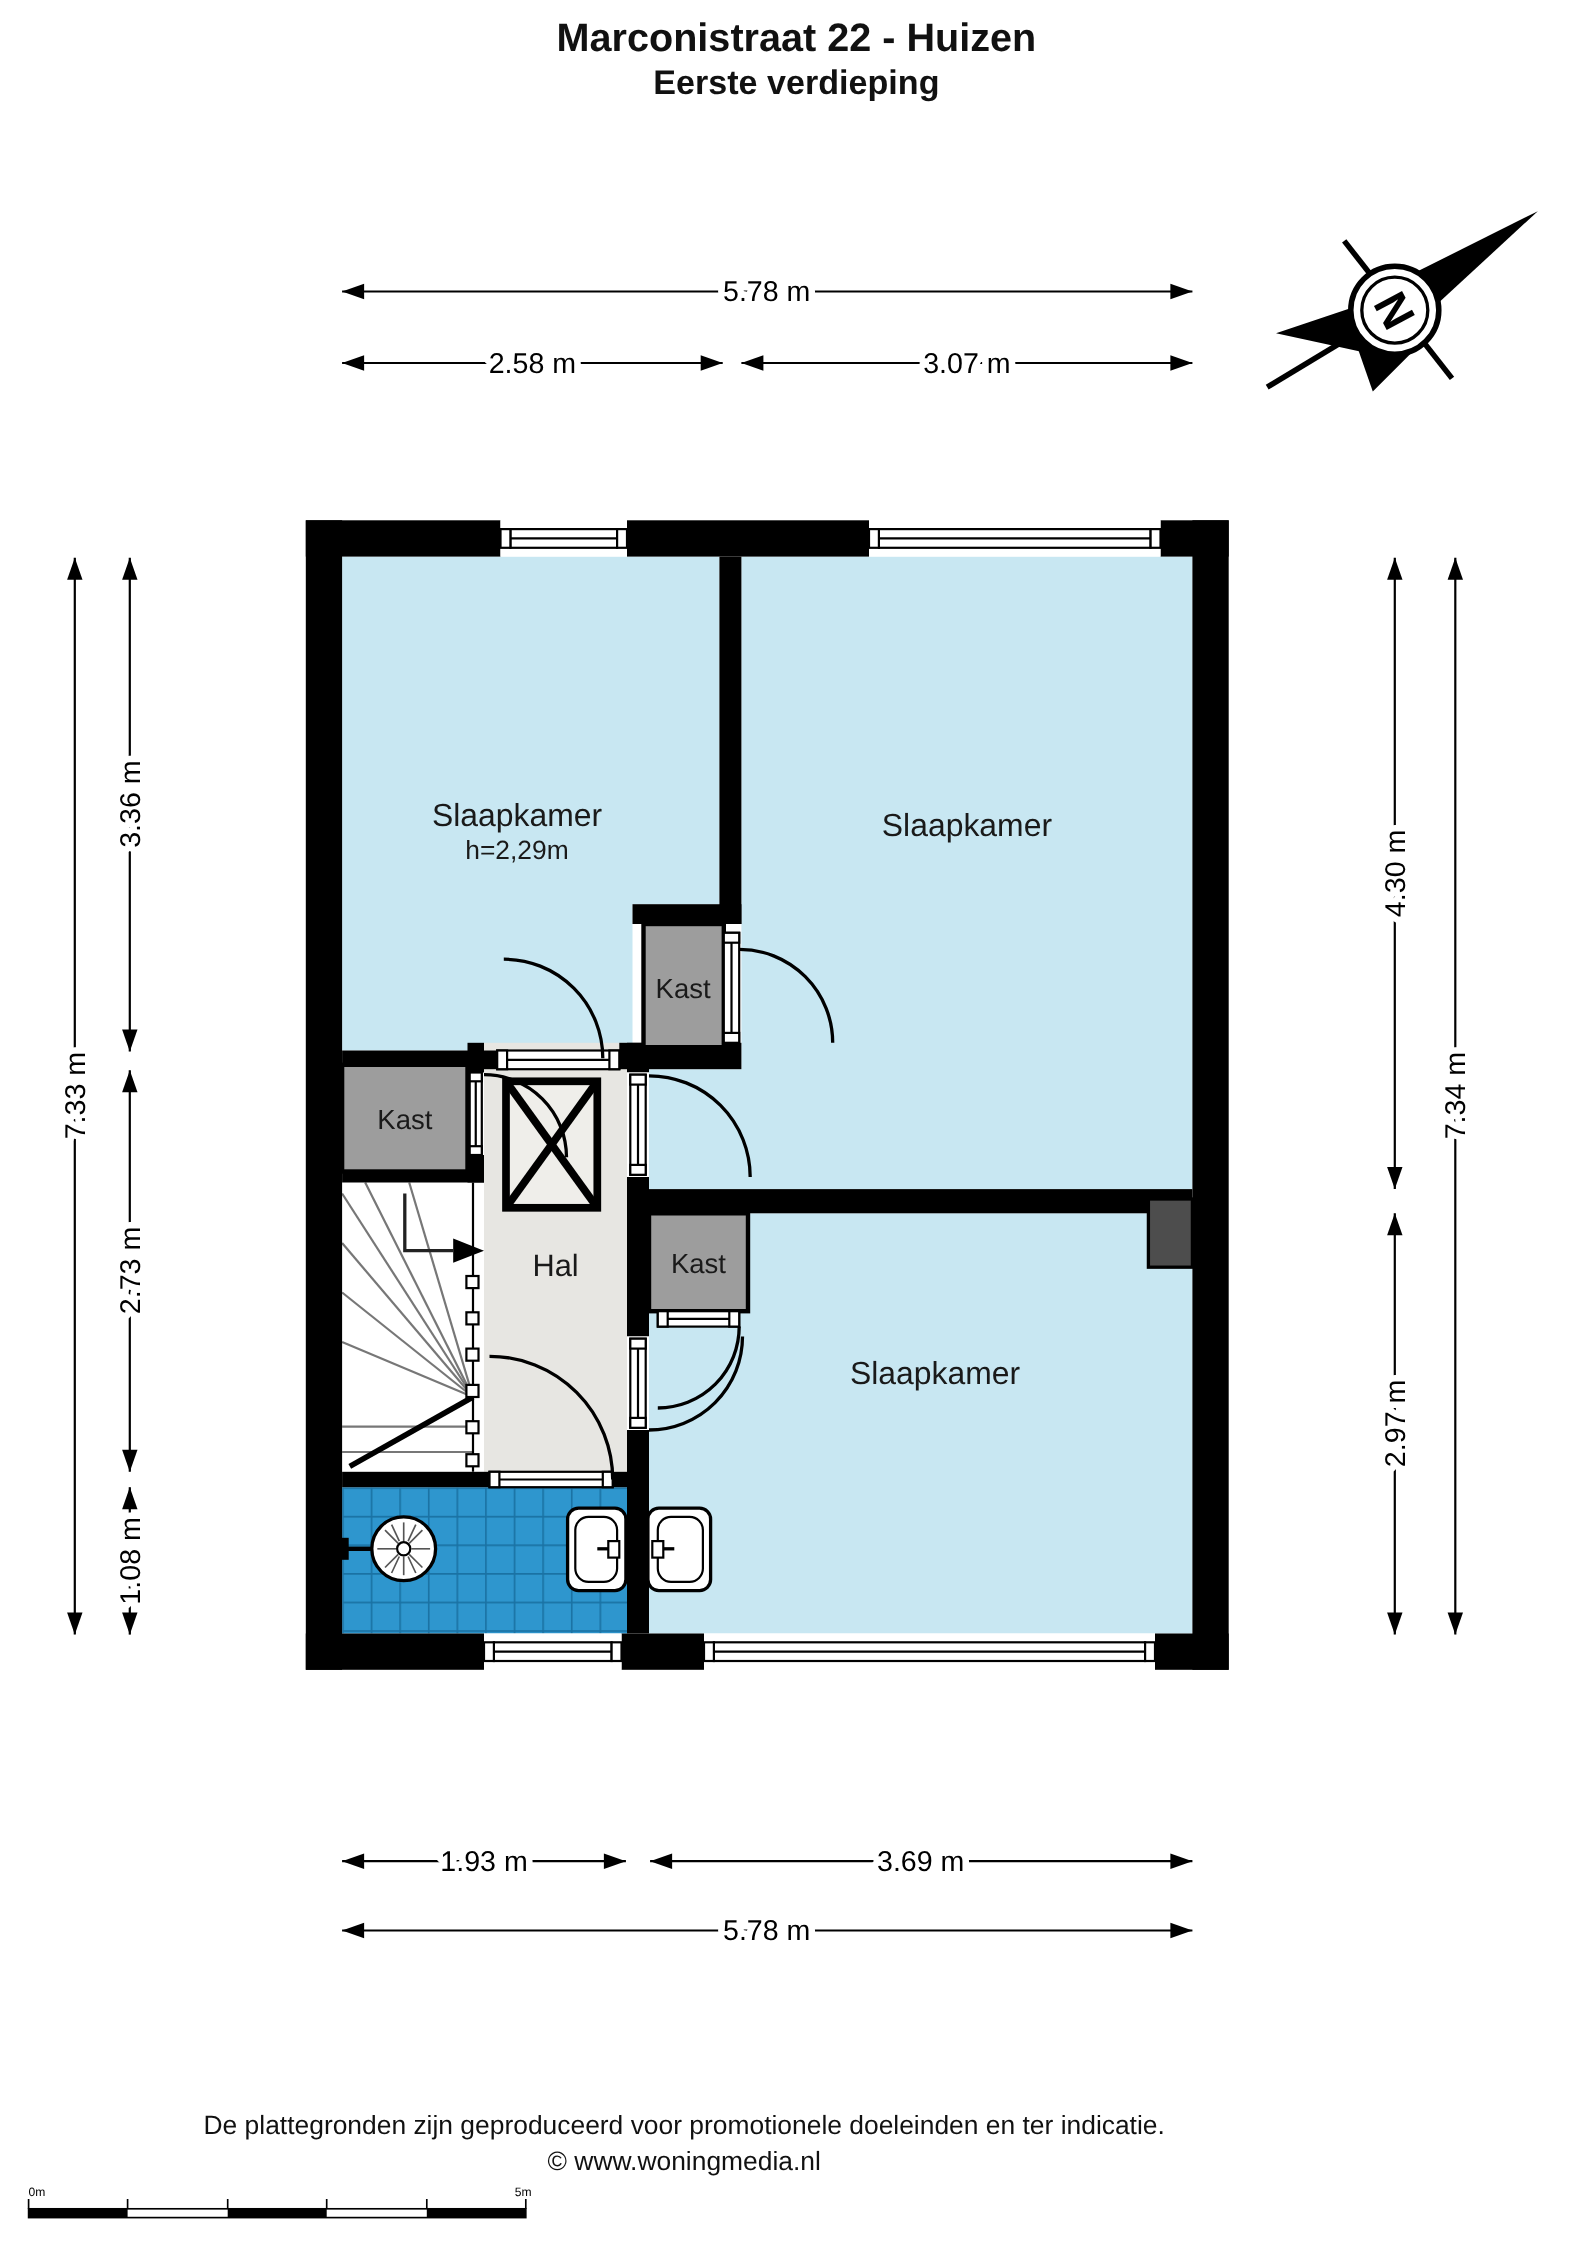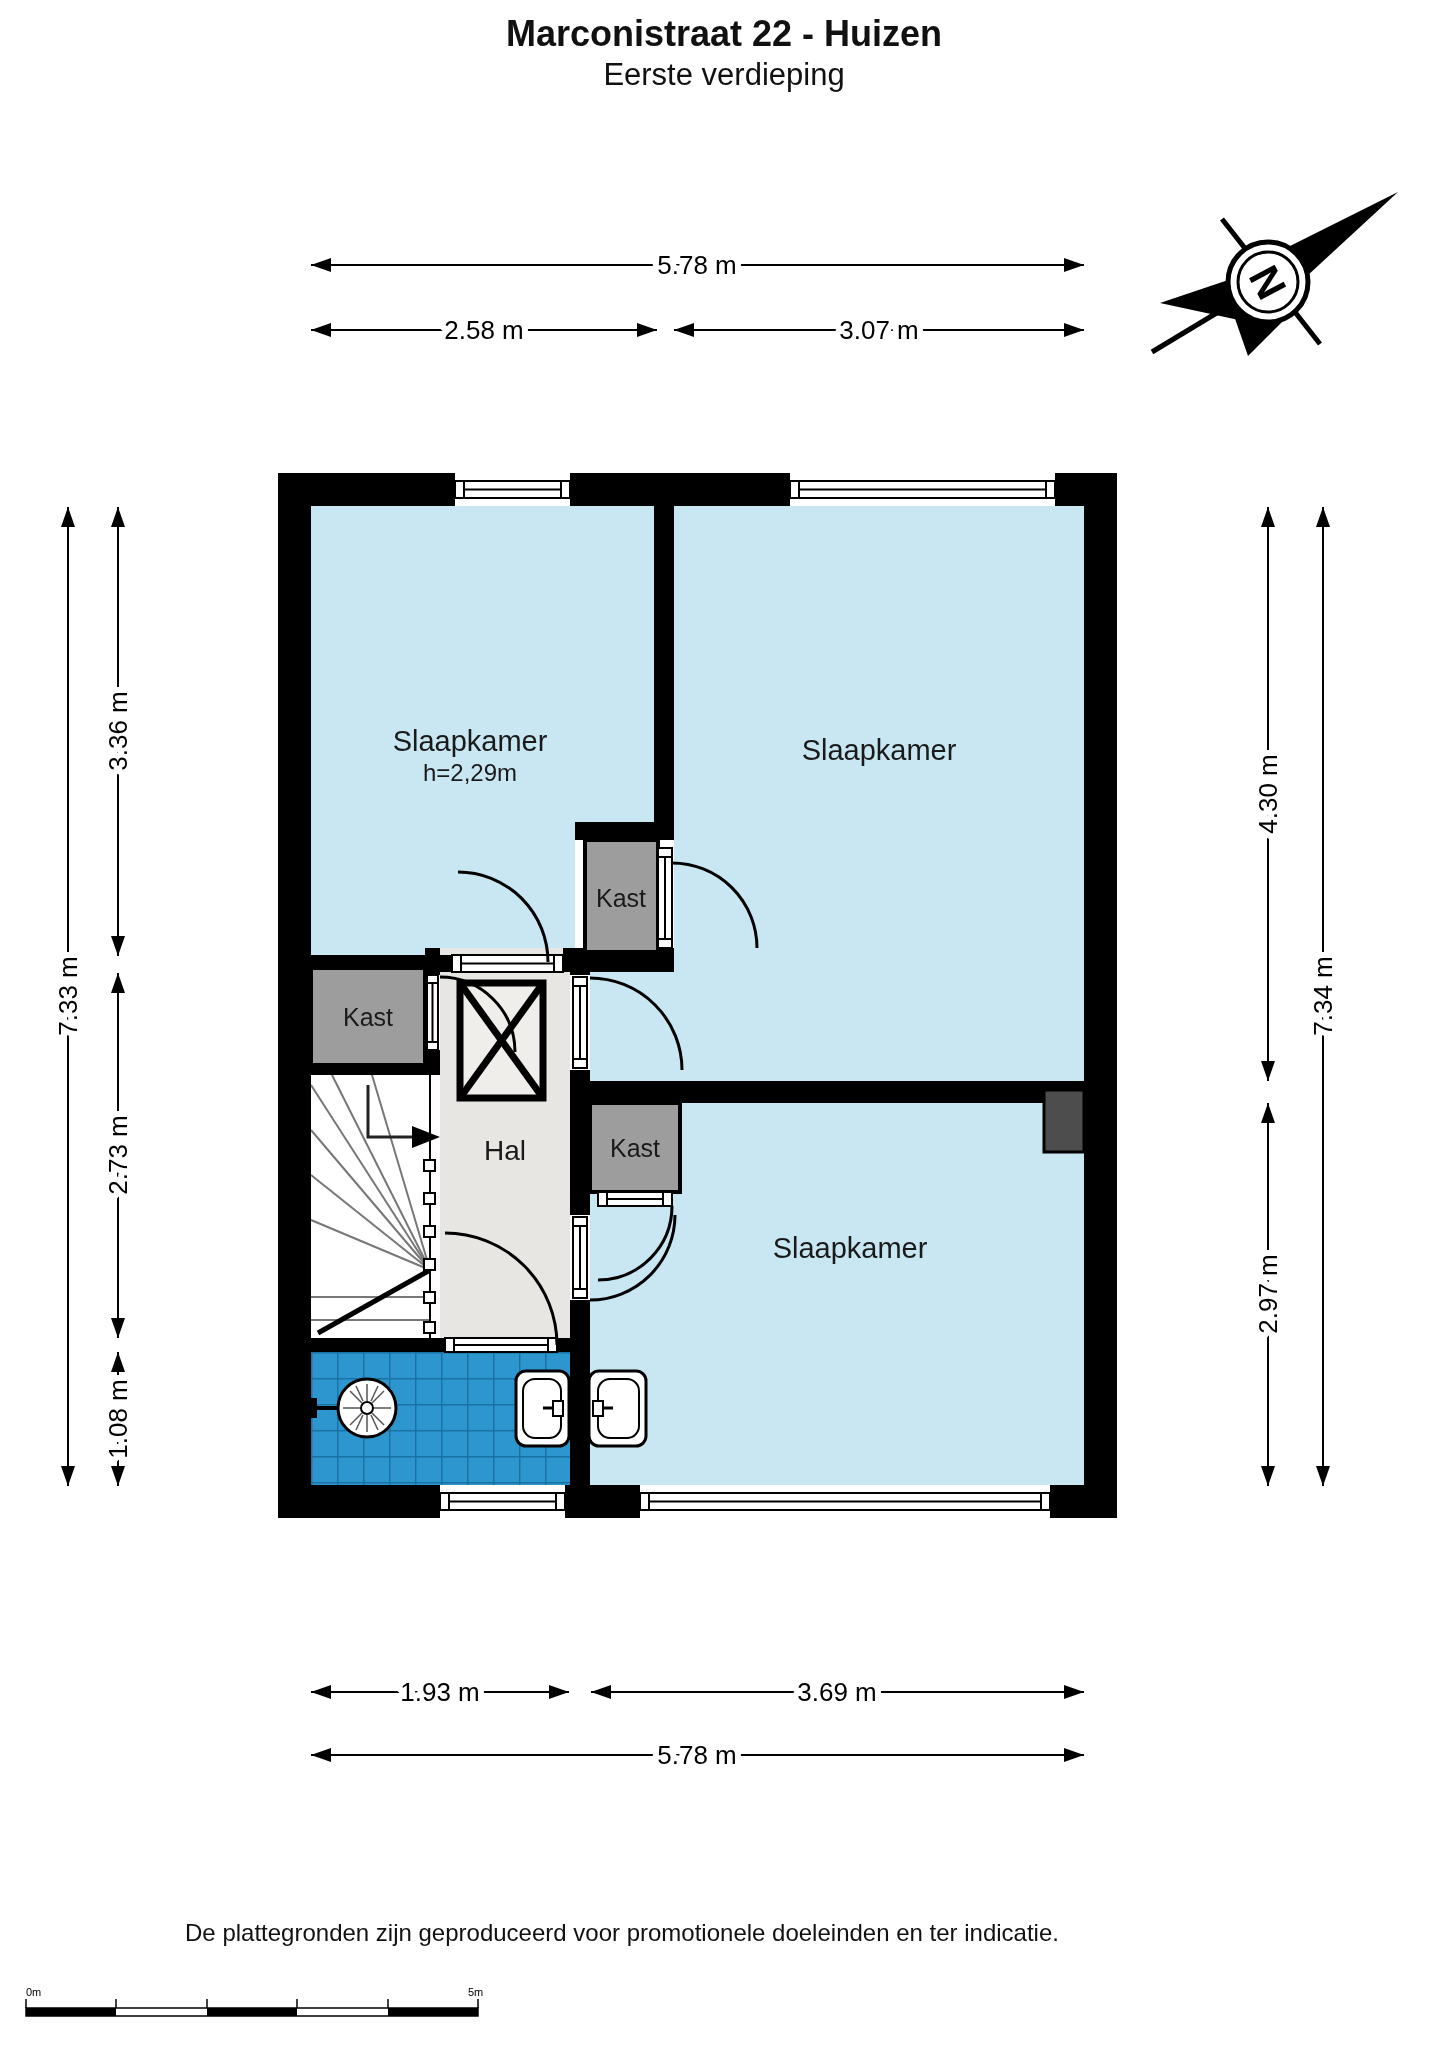--- a/index.html
+++ b/index.html
@@ -1,20 +1,20 @@
 <!DOCTYPE html>
 <html><head>
 <meta charset="utf-8">
 <style>
   html,body{margin:0;padding:0;background:#fff;}
   .page{position:relative;width:1448px;height:2048px;background:#ffffff;overflow:hidden;
         font-family:"Liberation Sans", sans-serif;}
   .title-block{position:absolute;top:12px;left:0;width:1448px;text-align:center;color:#111;}
   .title-line1{font-size:36px;font-weight:bold;line-height:44px;}
-  .title-line2{font-size:31px;font-weight:normal;line-height:38px;}
+  .title-line2{font-size:31px;font-weight:bold;line-height:38px;}
   .footer-block{position:absolute;top:1916px;left:0;width:1244px;text-align:center;color:#111;}
   .footer-block div{font-size:24px;line-height:33px;}
   svg{position:absolute;top:0;left:0;}
   .wall{fill:#000;}
   .dimline{stroke:#000;stroke-width:2;}
   .dimhead{fill:#000;}
   .dimtext{font-size:26px;fill:#000;text-anchor:middle;
            paint-order:stroke;stroke:#ffffff;stroke-width:12px;stroke-linejoin:round;}
   .roomtext{font-size:29px;fill:#1a1a1a;text-anchor:middle;}
   .subtext{font-size:24px;fill:#1a1a1a;text-anchor:middle;}
@@ -336,15 +336,16 @@
       <rect x="26" y="2008" width="90" height="8" fill="#000"></rect>
       <rect x="207" y="2008" width="90" height="8" fill="#000"></rect>
       <rect x="388" y="2008" width="90" height="8" fill="#000"></rect>
       <text class="scaletext" x="26" y="1996">0m</text>
       <text class="scaletext" x="468" y="1996">5m</text>
     </g>
   </svg>
 
   <div class="footer-block">
     <div>De plattegronden zijn geproduceerd voor promotionele doeleinden en ter indicatie.</div>
+    <div>© www.woningmedia.nl</div>
   </div>
 
 </div>
 
 </body></html>

